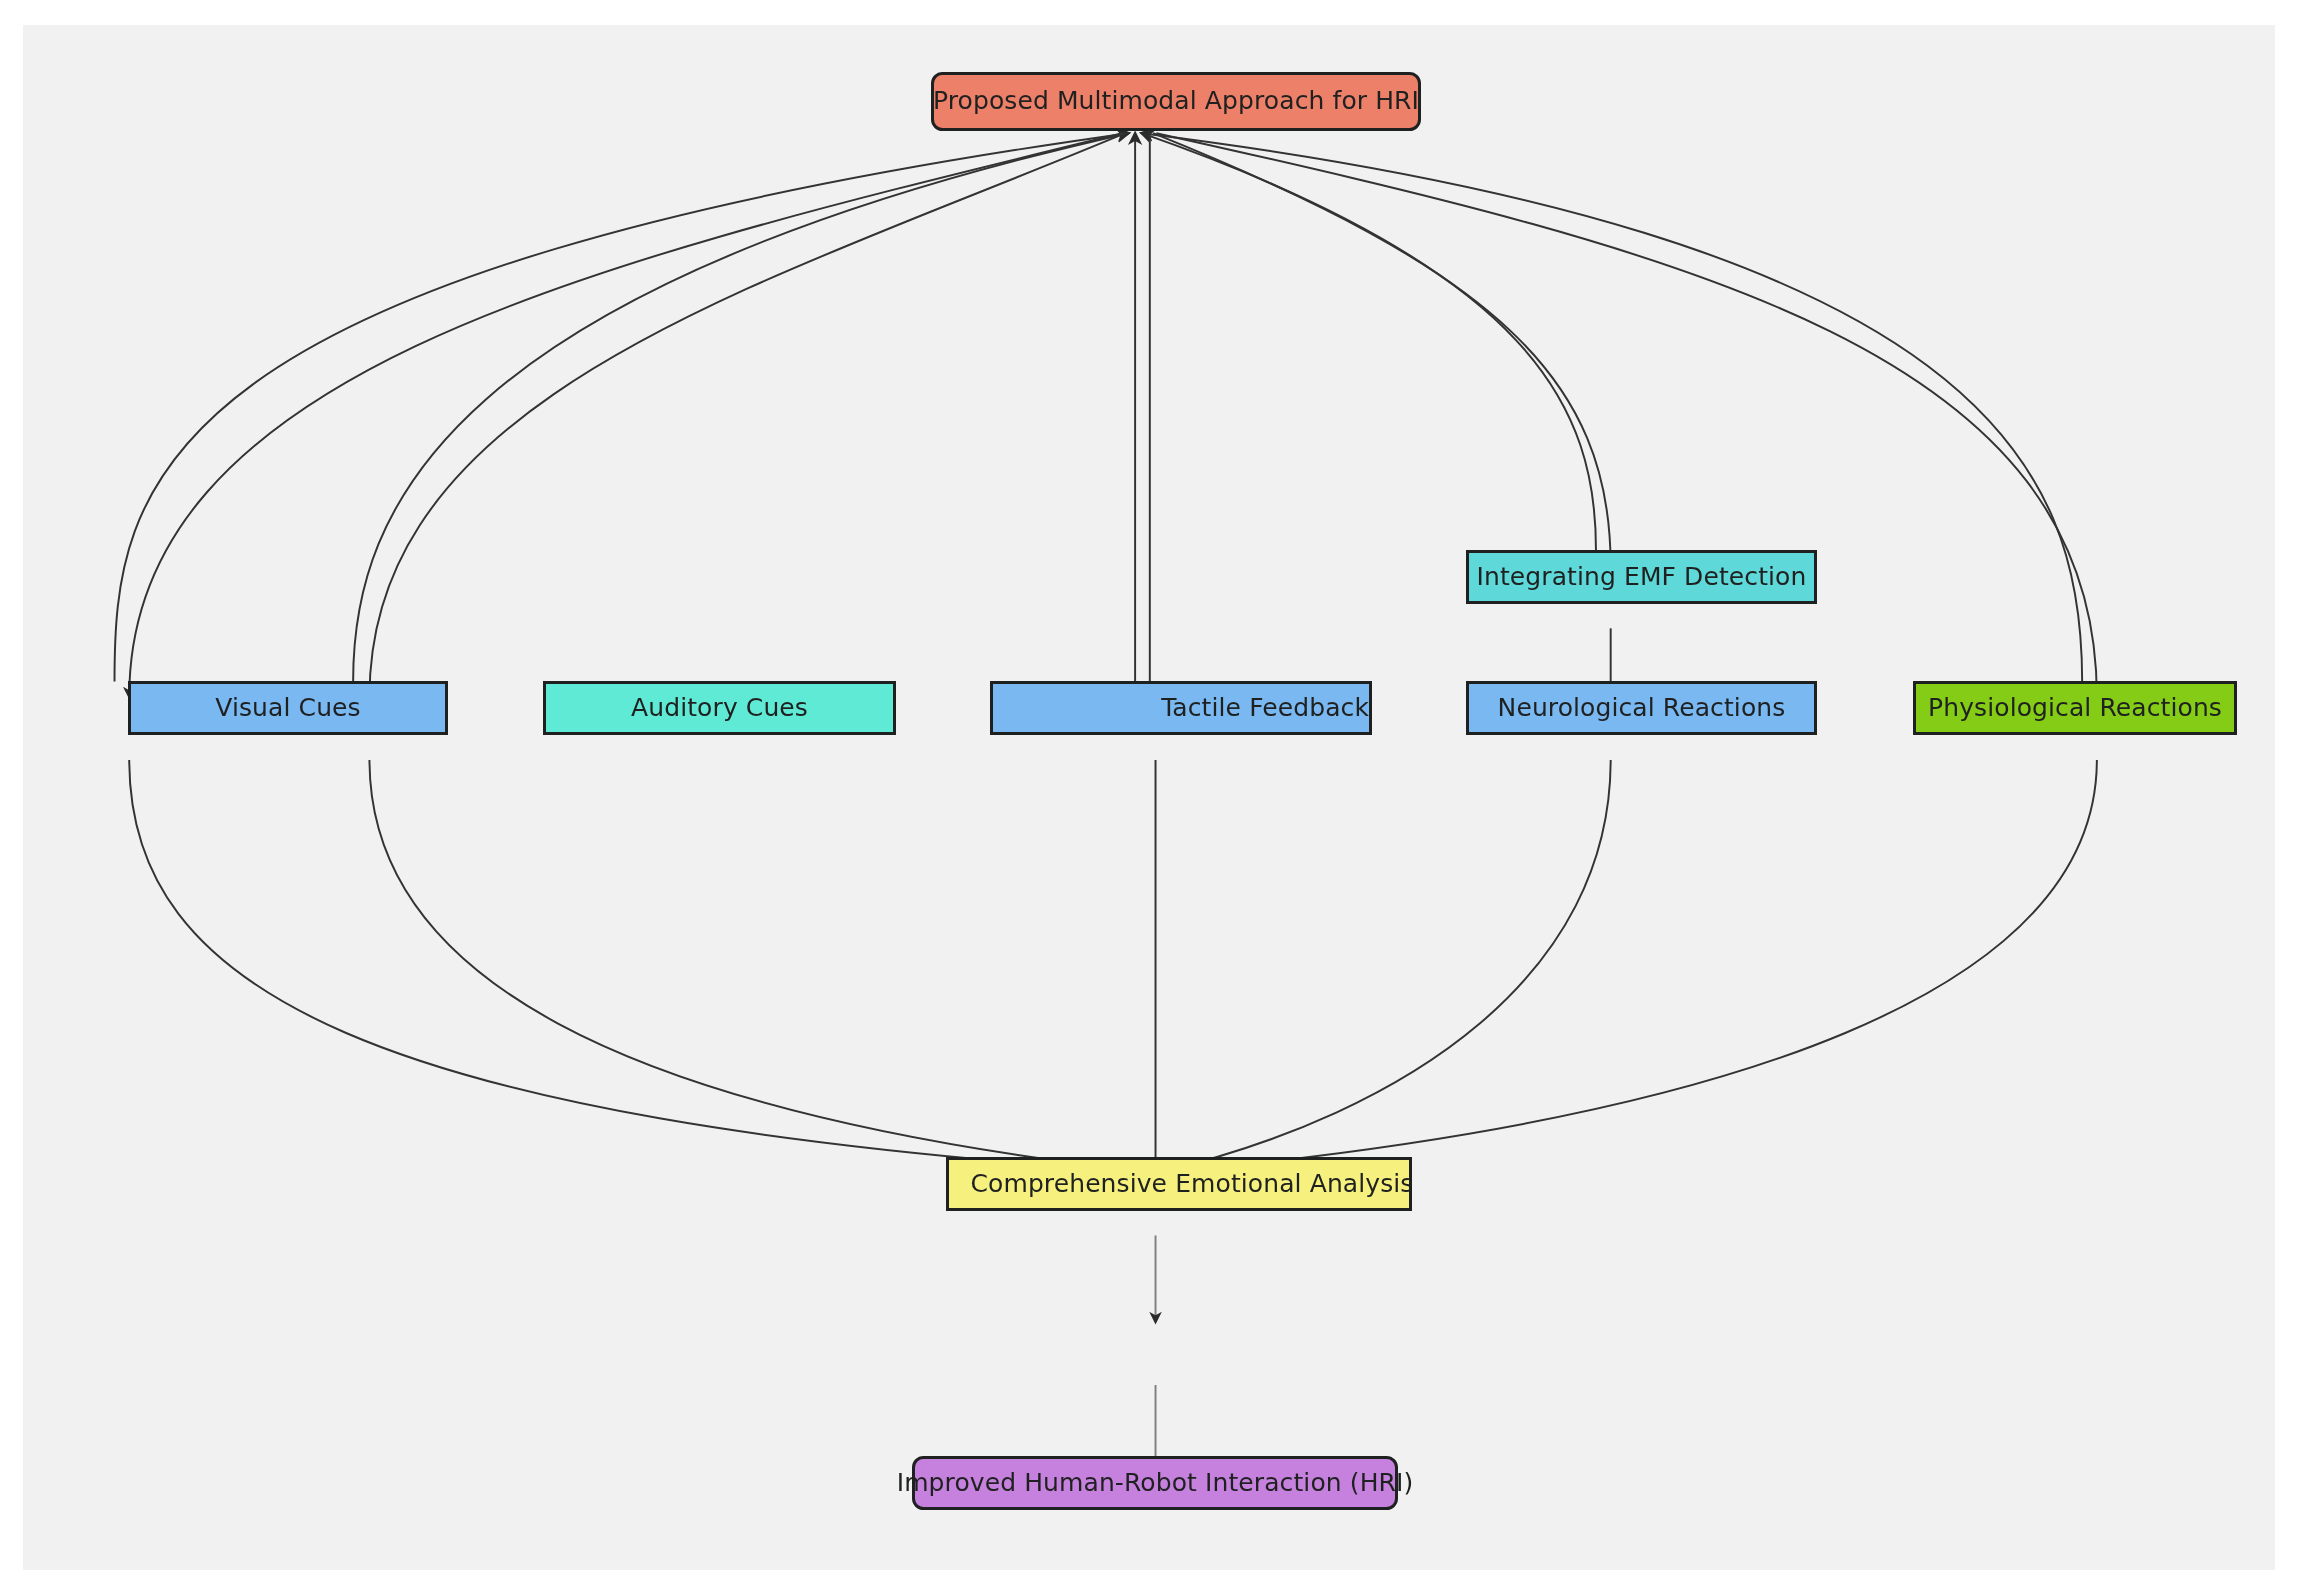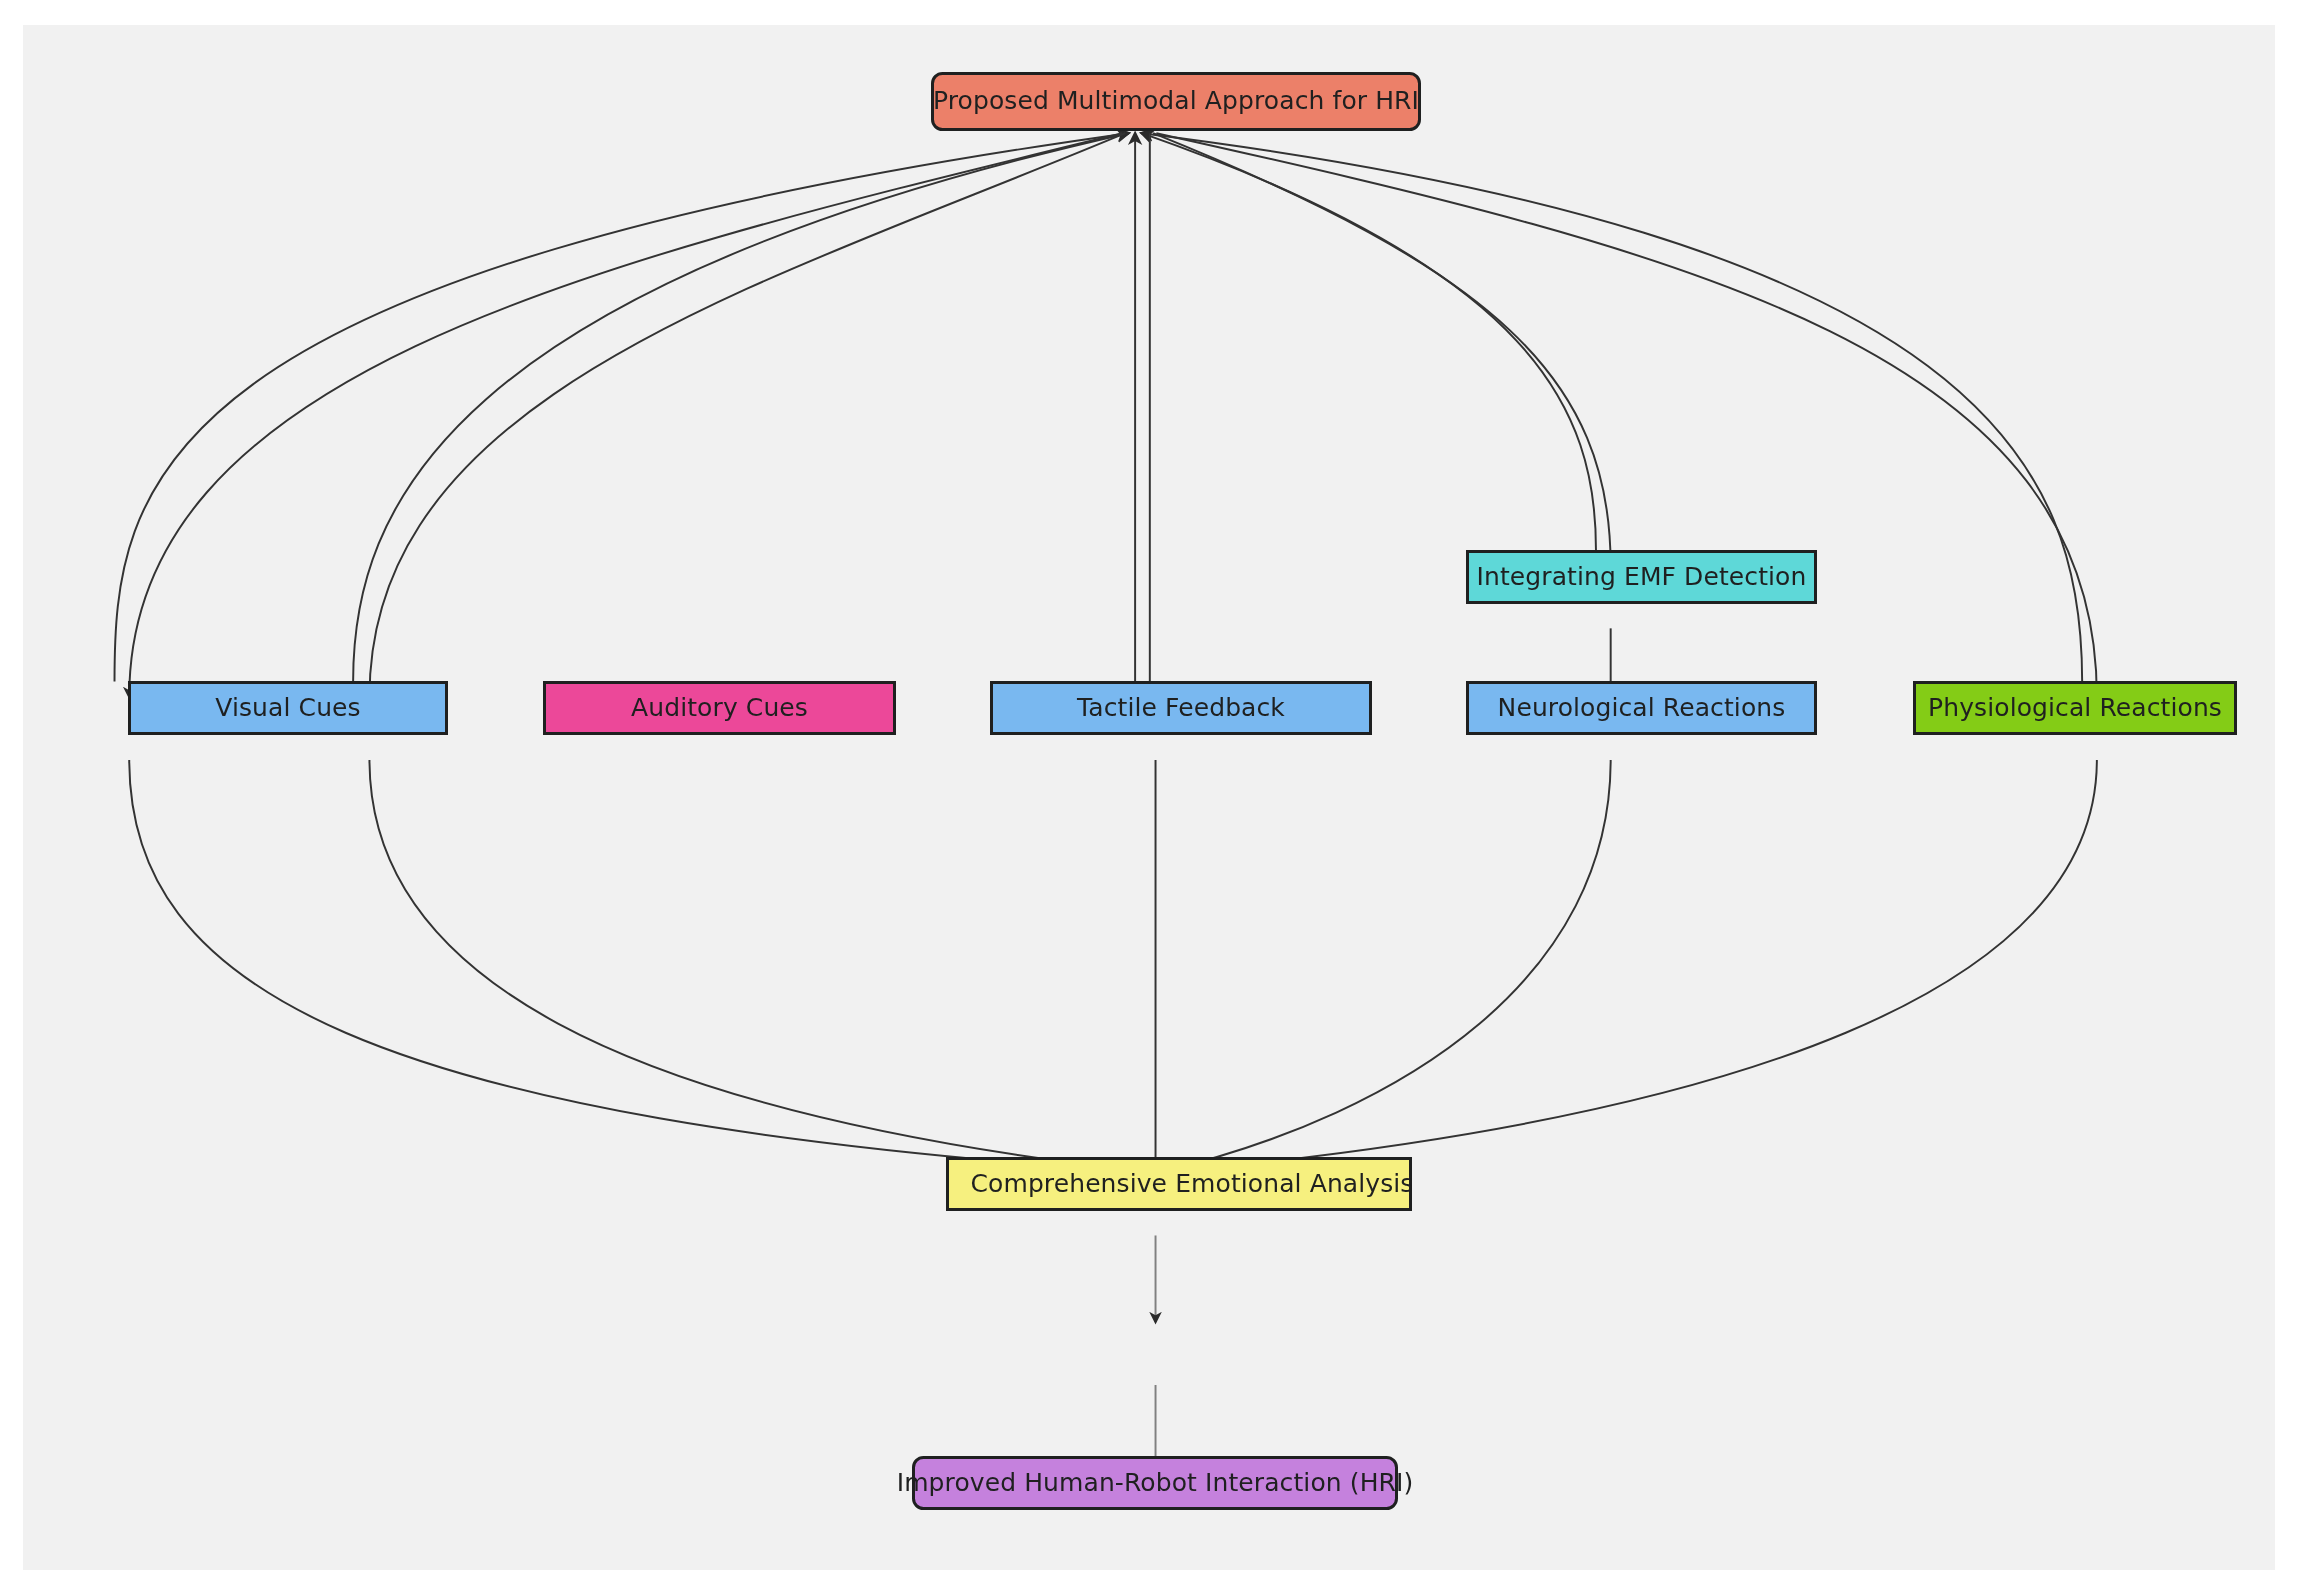--- a/index.html
+++ b/index.html
@@ -91,25 +91,25 @@
   </div>
 
   <div class="node" id="n-emf" style="left: 1397px; top: 525px; width: 351px; height: 54px; background: rgb(94, 216, 216); border-color: rgb(31, 32, 32); color: rgb(31, 32, 32);">
     <span class="node-label">Integrating EMF Detection</span>
   </div>
 
   <div class="node" id="n-visual" style="left: 59px; top: 656px; width: 320px; height: 54px; background: rgb(121, 184, 240); border-color: rgb(31, 32, 32); color: rgb(31, 32, 32);">
     <span class="node-label">Visual Cues</span>
   </div>
 
-  <div class="node" id="n-auditory" style="left: 474px; top: 656px; width: 353px; height: 54px; background: #ec4899; border-color: rgb(31, 32, 32); color: rgb(31, 32, 32);">
+  <div class="node" id="n-auditory" style="left: 474px; top: 656px; width: 353px; height: 54px; background: #5eead4; border-color: rgb(31, 32, 32); color: rgb(31, 32, 32);">
     <span class="node-label">Auditory Cues</span>
   </div>
 
-  <div class="node" id="n-tactile" style="left: 921px; top: 656px; width: 382px; height: 54px; background: rgb(121, 184, 240); border-color: rgb(31, 32, 32); color: rgb(31, 32, 32);">
+  <div class="node" id="n-tactile" style="left: 921px; top: 656px; width: 382px; height: 54px; background: rgb(121, 184, 240); border-color: rgb(31, 32, 32); color: rgb(31, 32, 32); justify-content: flex-end;">
     <span class="node-label">Tactile Feedback</span>
   </div>
 
   <div class="node" id="n-neuro" style="left: 1397px; top: 656px; width: 351px; height: 54px; background: rgb(121, 184, 240); border-color: rgb(31, 32, 32); color: rgb(31, 32, 32);">
     <span class="node-label">Neurological Reactions</span>
   </div>
 
   <div class="node" id="n-physio" style="left: 1844px; top: 656px; width: 324px; height: 54px; background: #84cc16; border-color: rgb(31, 32, 32); color: rgb(31, 32, 32);">
     <span class="node-label">Physiological Reactions</span>
   </div>

